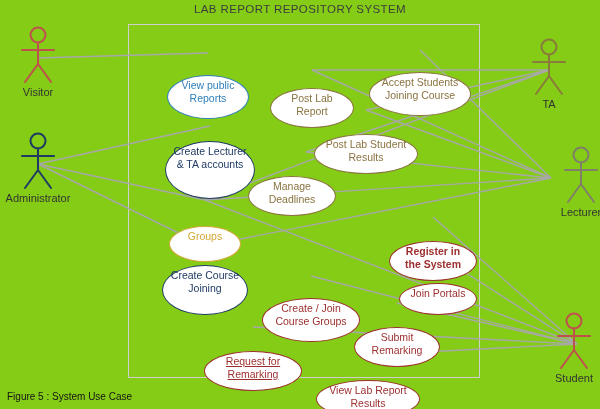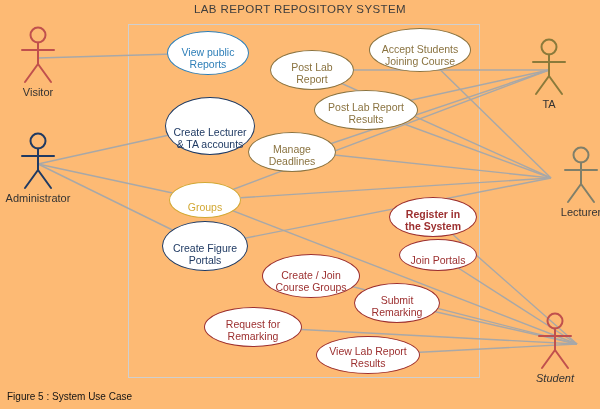--- a/index.html
+++ b/index.html
@@ -2,21 +2,21 @@
 <html><head>
 <meta charset="utf-8">
 <style>
   * { box-sizing: border-box; }
   html, body { margin: 0; padding: 0; background: #ffffff; }
   body { font-family: "Liberation Sans", sans-serif; }
   .canvas {
     position: relative;
     width: 600px;
     height: 409px;
-    background: #fdba74;
+    background: #84cc16;
     overflow: hidden;
   }
   .lines-layer { position: absolute; left: 0; top: 0; z-index: 2; }
   .boundary {
     position: absolute;
     left: 128px; top: 24px;
     width: 352px; height: 354px;
     border: 1px solid #cfcfcf;
     background: transparent;
     z-index: 1;
@@ -37,26 +37,27 @@
     color: #141414;
     z-index: 4;
   }
   .usecase {
     position: absolute;
     z-index: 3;
     border-radius: 50%;
     border: 1.5px solid;
     background: #ffffff;
     display: flex;
-    align-items: flex-end;
+    align-items: flex-start;
     justify-content: center;
     text-align: center;
     font-size: 10.5px;
     line-height: 1.2;
     padding: 3px 7px;
+    margin-top: 44px;
   }
   .actor {
     position: absolute;
     z-index: 3;
     width: 40px;
     text-align: center;
   }
   .actor svg { display: block; margin: 0 auto; }
   .actor-label {
     width: 120px;
@@ -95,54 +96,54 @@
       <line x1="577" y1="344" x2="253" y2="327" stroke="#a8a8a8" stroke-width="1.4"></line>
       <line x1="577" y1="344" x2="368" y2="355" stroke="#a8a8a8" stroke-width="1.4"></line>
     </svg>
   <div class="boundary" id="boundary" style="border-color: rgb(207, 207, 207);"></div>
   <div class="diagram-title">LAB REPORT REPOSITORY SYSTEM</div>
   <div class="figure-caption">Figure 5 : System Use Case</div>
   <div id="nodes">
       <div class="usecase" style="left: 167px; top: 31px; width: 82px; height: 44px; border-color: rgb(46, 127, 184); color: rgb(46, 127, 184);">
         <span>View public Reports</span>
       </div>
-      <div class="usecase" style="left: 270px; top: 50px; width: 84px; height: 40px; border-color: rgb(138, 115, 64); color: rgb(138, 115, 64);">
+      <div class="usecase" style="left: 270px; top: 44px; width: 84px; height: 40px; border-color: rgb(138, 115, 64); color: rgb(138, 115, 64);">
         <span>Post Lab Report</span>
       </div>
       <div class="usecase" style="left: 369px; top: 28px; width: 102px; height: 44px; border-color: rgb(138, 115, 64); color: rgb(138, 115, 64);">
         <span>Accept Students Joining Course</span>
       </div>
       <div class="usecase" style="left: 165px; top: 97px; width: 90px; height: 58px; border-color: rgb(31, 58, 99); color: rgb(31, 58, 99);">
         <span>Create Lecturer &amp; TA accounts</span>
       </div>
       <div class="usecase" style="left: 314px; top: 90px; width: 104px; height: 40px; border-color: rgb(138, 115, 64); color: rgb(138, 115, 64);">
-        <span>Post Lab Report Results</span>
+        <span>Post Lab Student Results</span>
       </div>
       <div class="usecase" style="left: 248px; top: 132px; width: 88px; height: 40px; border-color: rgb(138, 115, 64); color: rgb(138, 115, 64);">
         <span>Manage Deadlines</span>
       </div>
       <div class="usecase" style="left: 169px; top: 182px; width: 72px; height: 36px; border-color: rgb(210, 168, 52); color: rgb(210, 168, 52);">
         <span>Groups</span>
       </div>
       <div class="usecase" style="left: 389px; top: 197px; width: 88px; height: 40px; border-color: rgb(156, 47, 47); color: rgb(156, 47, 47); font-weight: bold;">
         <span>Register in the System</span>
       </div>
       <div class="usecase" style="left: 162px; top: 221px; width: 86px; height: 50px; border-color: rgb(31, 58, 99); color: rgb(31, 58, 99);">
-        <span>Create Figure Portals</span>
+        <span>Create Course Joining</span>
       </div>
       <div class="usecase" style="left: 399px; top: 239px; width: 78px; height: 32px; border-color: rgb(156, 47, 47); color: rgb(156, 47, 47);">
         <span>Join Portals</span>
       </div>
       <div class="usecase" style="left: 262px; top: 254px; width: 98px; height: 44px; border-color: rgb(156, 47, 47); color: rgb(156, 47, 47);">
         <span>Create / Join Course Groups</span>
       </div>
       <div class="usecase" style="left: 354px; top: 283px; width: 86px; height: 40px; border-color: rgb(156, 47, 47); color: rgb(156, 47, 47);">
         <span>Submit Remarking</span>
       </div>
-      <div class="usecase" style="left: 204px; top: 307px; width: 98px; height: 40px; border-color: rgb(156, 47, 47); color: rgb(156, 47, 47);">
+      <div class="usecase" style="left: 204px; top: 307px; width: 98px; height: 40px; border-color: rgb(156, 47, 47); color: rgb(156, 47, 47); text-decoration: underline;">
         <span>Request for Remarking</span>
       </div>
       <div class="usecase" style="left: 316px; top: 336px; width: 104px; height: 38px; border-color: rgb(156, 47, 47); color: rgb(156, 47, 47);">
         <span>View Lab Report Results</span>
       </div>
       <div class="actor" style="left: 18px; top: 26px;">
         <svg width="40" height="58" viewBox="0 0 40 58">
           <circle cx="20" cy="9" r="7.5" fill="none" stroke="#c0504d" stroke-width="2" stroke-linecap="round"></circle>
           <line x1="20" y1="16.5" x2="20" y2="38" stroke="#c0504d" stroke-width="2" stroke-linecap="round"></line>
           <line x1="4" y1="24" x2="36" y2="24" stroke="#c0504d" stroke-width="2" stroke-linecap="round"></line>
@@ -174,21 +175,21 @@
       <div class="actor" style="left: 531px; top: 146px; margin-left: 30px;">
         <svg width="40" height="58" viewBox="0 0 40 58">
           <circle cx="20" cy="9" r="7.5" fill="none" stroke="#7f7f6a" stroke-width="2" stroke-linecap="round"></circle>
           <line x1="20" y1="16.5" x2="20" y2="38" stroke="#7f7f6a" stroke-width="2" stroke-linecap="round"></line>
           <line x1="4" y1="24" x2="36" y2="24" stroke="#7f7f6a" stroke-width="2" stroke-linecap="round"></line>
           <line x1="20" y1="38" x2="7" y2="56" stroke="#7f7f6a" stroke-width="2" stroke-linecap="round"></line>
           <line x1="20" y1="38" x2="33" y2="56" stroke="#7f7f6a" stroke-width="2" stroke-linecap="round"></line>
         </svg>
         <div class="actor-label">Lecturer</div>
       </div>
-      <div class="actor" style="left: 535px; top: 312px; font-style: italic;">
+      <div class="actor" style="left: 554px; top: 312px;">
         <svg width="40" height="58" viewBox="0 0 40 58">
           <circle cx="20" cy="9" r="7.5" fill="none" stroke="#c0504d" stroke-width="2" stroke-linecap="round"></circle>
           <line x1="20" y1="16.5" x2="20" y2="38" stroke="#c0504d" stroke-width="2" stroke-linecap="round"></line>
           <line x1="4" y1="24" x2="36" y2="24" stroke="#c0504d" stroke-width="2" stroke-linecap="round"></line>
           <line x1="20" y1="38" x2="7" y2="56" stroke="#c0504d" stroke-width="2" stroke-linecap="round"></line>
           <line x1="20" y1="38" x2="33" y2="56" stroke="#c0504d" stroke-width="2" stroke-linecap="round"></line>
         </svg>
         <div class="actor-label">Student</div>
       </div>
     </div>

